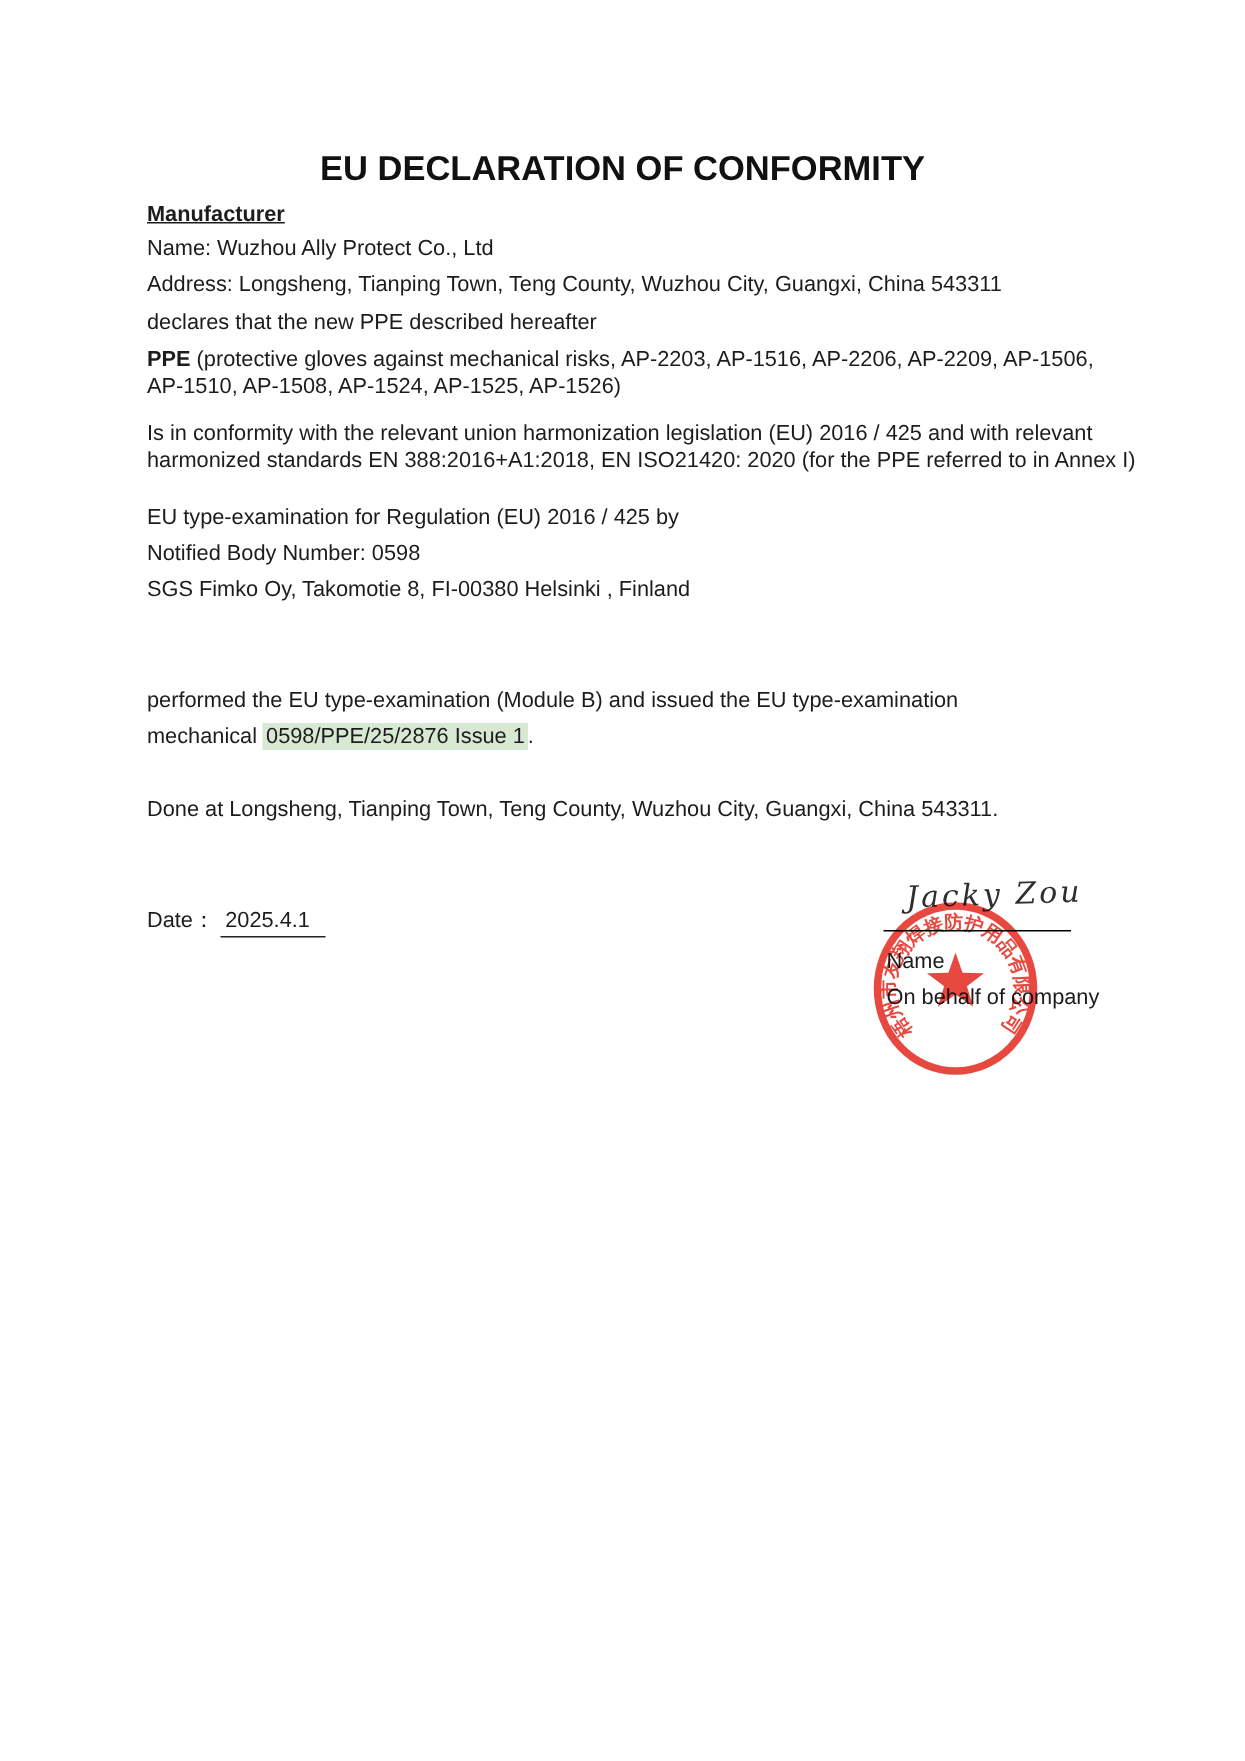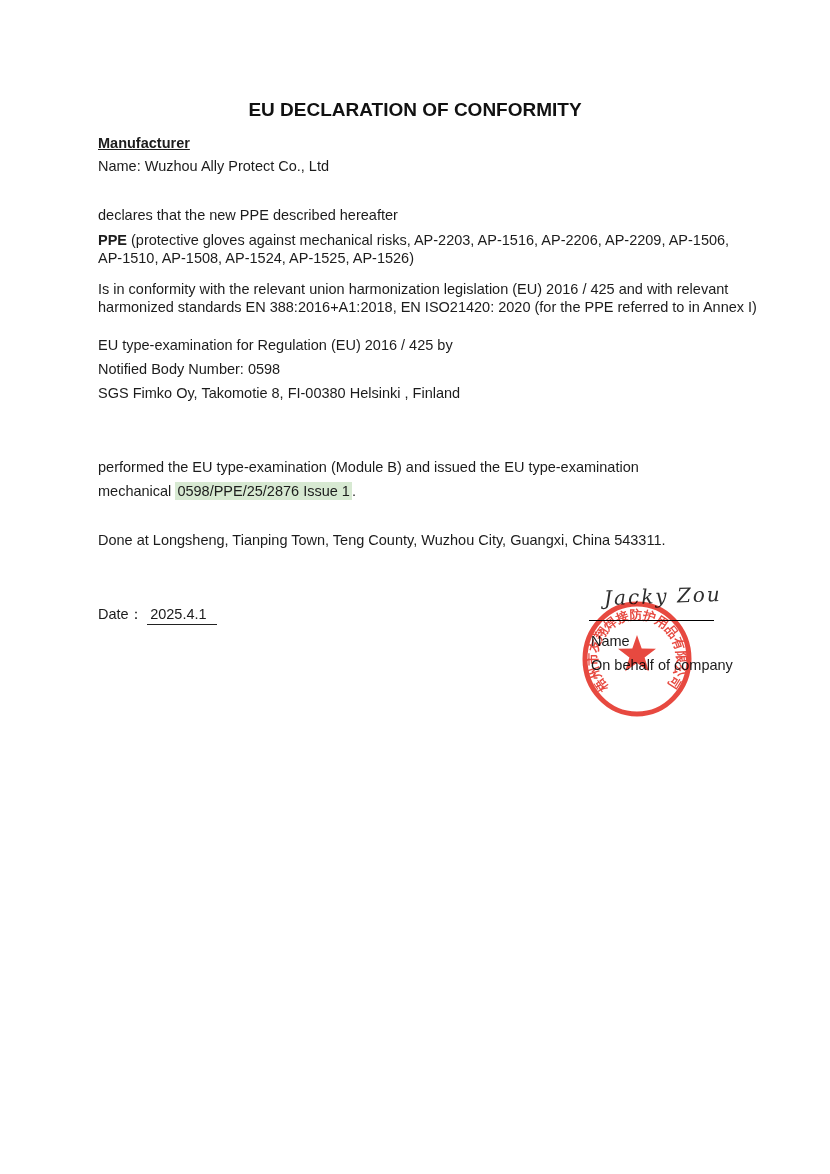--- a/index.html
+++ b/index.html
@@ -16,21 +16,21 @@
     color: #1c1c1c;
     font-size: 14.5px;
     overflow: hidden;
   }
   .doc-title {
     position: absolute;
     top: 99px;
     left: 0;
     width: 100%;
     text-align: center;
-    font-size: 19px;
+    font-size: 23px;
     font-weight: bold;
     color: #111;
     white-space: nowrap;
   }
   .line {
     position: absolute;
     left: 98px;
     line-height: 18px;
     white-space: nowrap;
   }
@@ -103,20 +103,21 @@
 <body>
 
 <div class="page">
 
   <div class="doc-title">EU DECLARATION OF CONFORMITY</div>
 
   <div class="line heading-underline" style="top:134px;">Manufacturer</div>
 
   <div class="line" style="top:157px;">Name: Wuzhou Ally Protect Co., Ltd</div>
 
+  <div class="line" style="top:181px;">Address: Longsheng, Tianping Town, Teng County, Wuzhou City, Guangxi, China 543311</div>
 
   <div class="line" style="top:206px;">declares that the new PPE described hereafter</div>
 
   <div class="para" style="top:231px; width:640px;"><span class="bold">PPE</span><span> (protective gloves against mechanical risks, AP-2203, AP-1516, AP-2206, AP-2209, AP-1506, AP-1510, AP-1508, AP-1524, AP-1525, AP-1526)</span></div>
 
   <div class="para" style="top:280px; width:680px;">Is in conformity with the relevant union harmonization legislation (EU) 2016 / 425 and with relevant harmonized standards EN 388:2016+A1:2018, EN ISO21420: 2020 (for the PPE referred to in Annex I)</div>
 
   <div class="line" style="top:336px;">EU type-examination for Regulation (EU) 2016 / 425 by</div>
 
   <div class="line" style="top:360px;">Notified Body Number: 0598</div>

